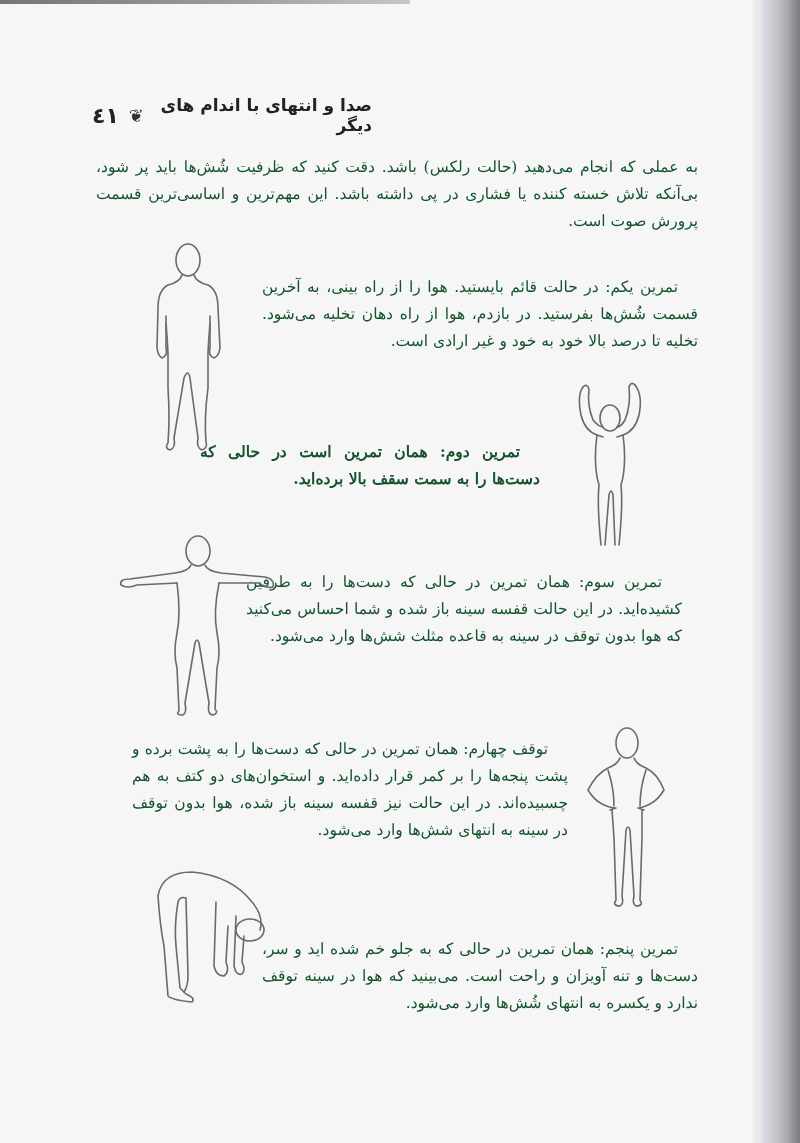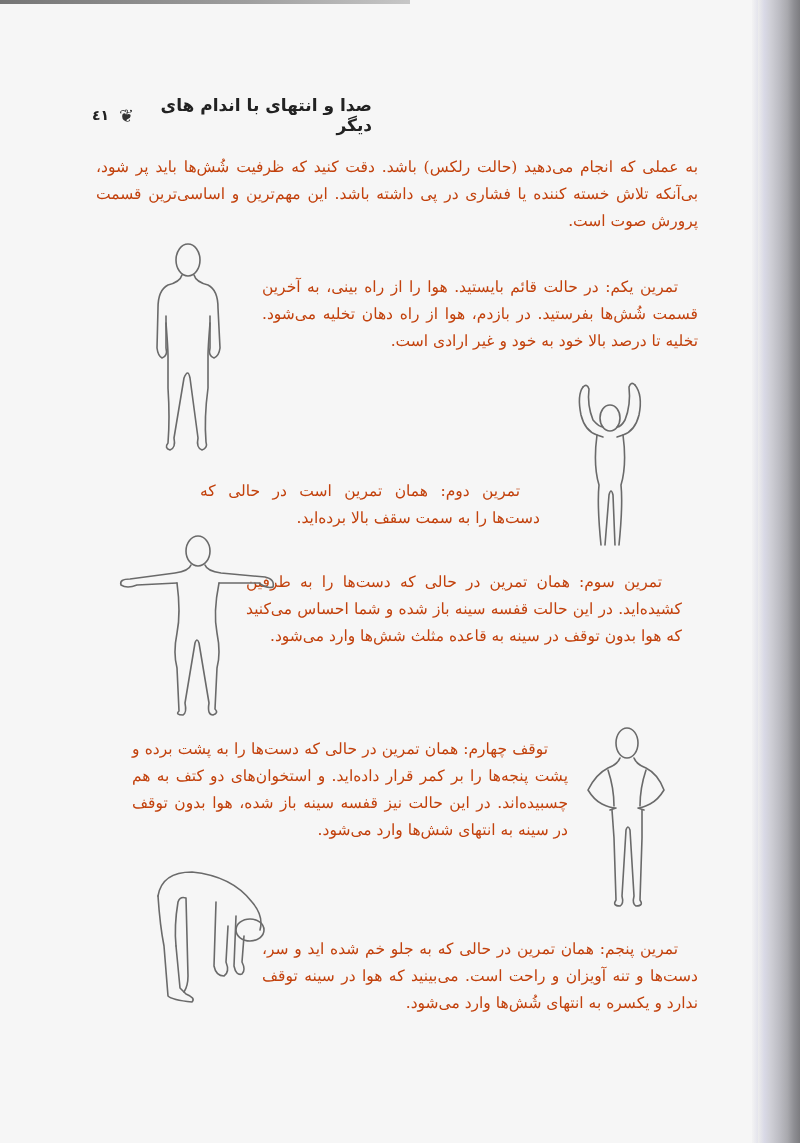--- a/index.html
+++ b/index.html
@@ -21,25 +21,25 @@
     .spine-edge {
       position: absolute; top: 0; right: 42px; width: 6px; height: 1143px;
       background: linear-gradient(to right, #f3f3f3, #e4e4ec);
     }
     .header {
       position: absolute; top: 100px; left: 92px; width: 280px; height: 30px;
       direction: rtl; display: flex; align-items: center; gap: 10px;
       font-size: 17px; font-weight: bold; color: #222;
     }
     .header .ornament { font-size: 18px; color: #333; }
-    .header .page-num { font-size: 14px; }
+    .header .page-num { font-size: 22px; }
     .para {
       position: absolute; direction: rtl; text-align: justify;
       font-family: "DejaVu Serif", serif;
-      font-size: 15.5px; line-height: 27px; color: #c2410c;
+      font-size: 15.5px; line-height: 27px; color: #14532d;
       text-align-last: right;
     }
     .indent { text-indent: 20px; }
     svg.fig { position: absolute; }
     svg.fig path, svg.fig ellipse, svg.fig circle {
       fill: none; stroke: #6a6a6a; stroke-width: 1.6; stroke-linecap: round; stroke-linejoin: round;
     }
   </style>
 </head>
 <body>
@@ -62,21 +62,21 @@
   <span>تمرین یکم:</span>
   <span>در حالت قائم بایستید. هوا را از راه بینی، به آخرین قسمت شُش‌ها بفرستید. در بازدم، هوا از راه دهان تخلیه می‌شود. تخلیه تا درصد بالا خود به خود و غیر ارادی است.</span>
 </div>
 <svg class="fig" style="left:150px; top:238px;" width="80" height="215" viewBox="0 0 80 215">
   <ellipse cx="38" cy="22" rx="12" ry="16"></ellipse>
   <path d="M32 37 Q30 44 18 47 Q8 52 8 70 L7 110 Q8 118 12 120 Q18 118 16 110 L16 78"></path>
   <path d="M44 37 Q46 44 58 47 Q68 52 68 70 L70 110 Q69 118 64 120 Q58 118 60 110 L60 78"></path>
   <path d="M16 85 Q18 110 18 118 L18 150 Q20 180 18 205 Q14 210 20 212 Q26 210 24 200 L34 140 Q38 130 40 140 L48 200 Q46 210 52 212 Q58 210 56 204 Q54 180 58 150 L58 118 Q58 110 60 85"></path>
 </svg>
 
-<div class="para indent" style="top:478px; left:200px; width:340px;">
+<div class="para indent" style="top:438px; left:200px; width:340px;font-weight:bold;">
   <span>تمرین دوم:</span>
   <span>همان تمرین است در حالی که دست‌ها را به سمت سقف بالا برده‌اید.</span>
 </div>
 <svg class="fig" style="left:575px; top:375px;" width="75" height="175" viewBox="0 0 75 175">
   <path d="M8 12 Q2 20 6 40 Q10 56 22 60 L28 62"></path>
   <path d="M60 10 Q68 20 64 40 Q60 56 48 60 L42 62"></path>
   <path d="M8 12 Q12 8 14 14 Q12 30 18 45 Q24 52 28 52"></path>
   <path d="M60 10 Q56 6 54 12 Q56 30 50 45 Q46 52 42 52"></path>
   <ellipse cx="35" cy="43" rx="10" ry="13"></ellipse>
   <path d="M22 60 Q18 90 24 110 Q22 130 26 170"></path>

